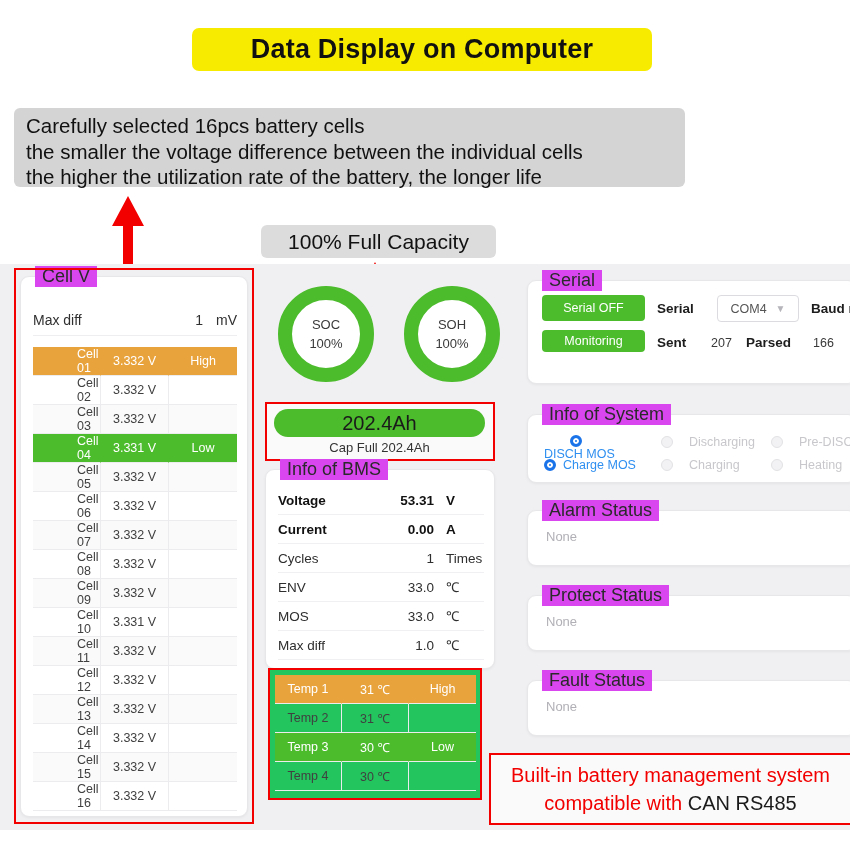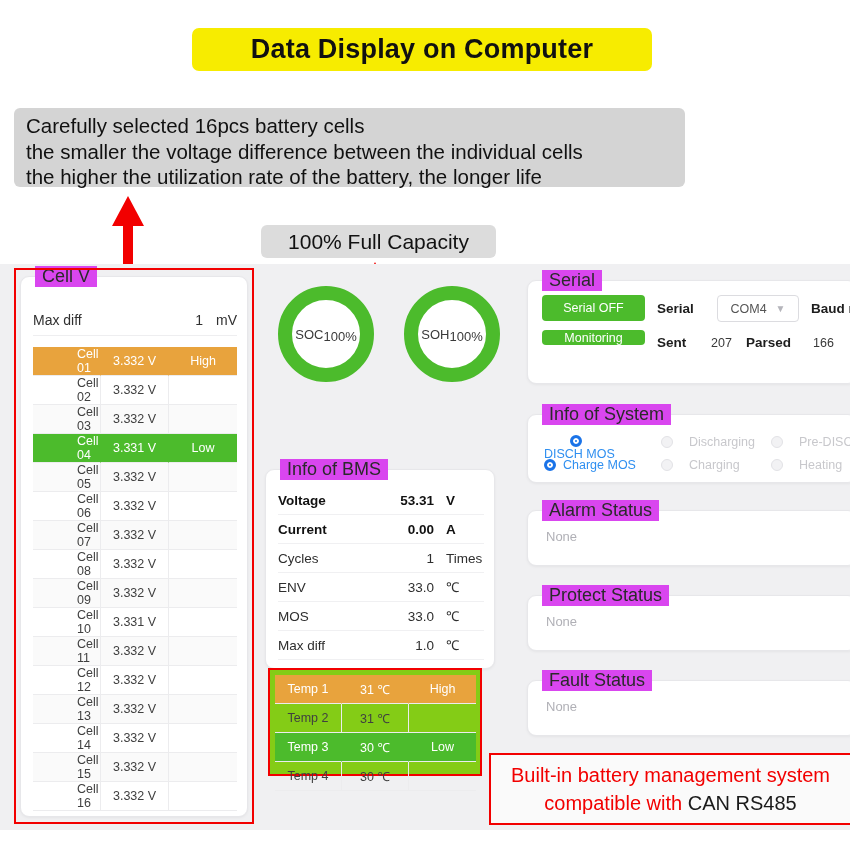--- a/index.html
+++ b/index.html
@@ -87,21 +87,21 @@
   .cell-row.alt{background:#fafafa;}
   .cell-row.hi > div{background:#e8a33d;color:#fff;border-right-color:#e8a33d;}
   .cell-row.lo > div{background:#4cbb2c;color:#fff;border-right-color:#4cbb2c;}
 
   
   #ring-soc{position:absolute;left:278px;top:22px;}
   #ring-soh{position:absolute;left:404px;top:22px;}
   .ring{
     width:96px;height:96px;border-radius:50%;
     border:14px solid #4cbb2c;background:#ffffff;
-    display:flex;flex-direction:row;align-items:center;justify-content:center;
+    display:flex;flex-direction:column;align-items:center;justify-content:center;
     box-sizing:border-box;
   }
   .ring .r-title{font-size:13px;color:#3a3a3a;}
   .ring .r-val{font-size:13px;color:#3a3a3a;margin-top:4px;}
 
   
   #cap-wrap{position:absolute;left:265px;top:138px;width:230px;height:59px;
             border:2.5px solid #f20000;background:#fafafa;box-sizing:border-box;}
   #cap-bar{
     position:absolute;left:7px;top:5px;width:211px;height:28px;
@@ -120,22 +120,22 @@
   .bms-row{
     display:flex;align-items:center;height:28px;
     border-bottom:1px solid #f0f0f2;font-size:13.5px;color:#2e2e2e;
   }
   .bms-row .b-label{flex:1;}
   .bms-row .b-val{width:62px;text-align:right;padding-right:12px;}
   .bms-row .b-unit{width:38px;text-align:left;}
   .bms-row.bold{font-weight:bold;color:#111;}
 
   
-  #temp-wrap{position:absolute;left:268px;top:404px;width:214px;height:108px;
-             border:2.5px solid #f20000;box-sizing:border-box;background:#84cc16;}
+  #temp-wrap{position:absolute;left:268px;top:404px;width:214px;height:132px;
+             border:2.5px solid #f20000;box-sizing:border-box;background:#22c55e;}
   #temp-table{position:absolute;left:5px;top:5px;width:202px;}
   .temp-row{display:flex;height:29px;font-size:12.5px;}
   .temp-row > div{
     display:flex;align-items:center;justify-content:center;
     border-right:1px solid #ececee;border-bottom:1px solid #ececee;
     box-sizing:border-box;color:#404040;width:67px;
   }
   .temp-row > div:last-child{border-right:none;}
   .temp-row.hi > div{background:#e8a33d;color:#fff;border-right-color:#e8a33d;}
   .temp-row.lo > div{background:#4cbb2c;color:#fff;border-right-color:#4cbb2c;}
@@ -146,21 +146,21 @@
   #redbox-cellv{left:14px;top:4px;width:240px;height:556px;}
 
   
   #panel-serial{left:527px;top:16px;width:330px;height:104px;}
   .grn-btn{
     position:absolute;background:#4cbb2c;border-radius:4px;
     display:flex;align-items:center;justify-content:center;
     font-size:12.5px;color:#ffffff;
   }
   #btn-serial-off{left:14px;top:14px;width:103px;height:26px;}
-  #btn-monitoring{left:14px;top:49px;width:103px;height:15px;}
+  #btn-monitoring{left:14px;top:49px;width:103px;height:22px;}
   #lbl-serial{position:absolute;left:129px;top:20px;font-size:13.5px;font-weight:bold;color:#1d1d1d;}
   #select-com{
     position:absolute;left:189px;top:14px;width:80px;height:25px;
     border:1px solid #dcdce0;border-radius:4px;background:#fff;
     display:flex;align-items:center;justify-content:center;
     font-size:12.5px;color:#555;
   }
   #select-com .chev{margin-left:9px;color:#b5b5bb;font-size:10px;}
   #lbl-baud{position:absolute;left:283px;top:20px;font-size:13.5px;font-weight:bold;color:#1d1d1d;white-space:nowrap;}
   #lbl-sent{position:absolute;left:129px;top:54px;font-size:13.5px;font-weight:bold;color:#1d1d1d;}
@@ -328,20 +328,26 @@
       <span class="r-val">100%</span>
     </div>
   </div>
   <div id="ring-soh">
     <div class="ring">
       <span class="r-title">SOH</span>
       <span class="r-val">100%</span>
     </div>
   </div>
 
+  <div id="cap-wrap">
+    <div id="cap-bar">
+      <span>202.4Ah</span>
+    </div>
+    <div id="cap-sub">Cap Full  202.4Ah</div>
+  </div>
 
   <div class="panel" id="panel-bms">
     <span class="panel-legend">Info of BMS</span>
     <div id="bms-rows">
         <div class="bms-row bold">
           <span class="b-label">Voltage</span>
           <span class="b-val">53.31</span>
           <span class="b-unit">V</span>
         </div>
         <div class="bms-row bold">

